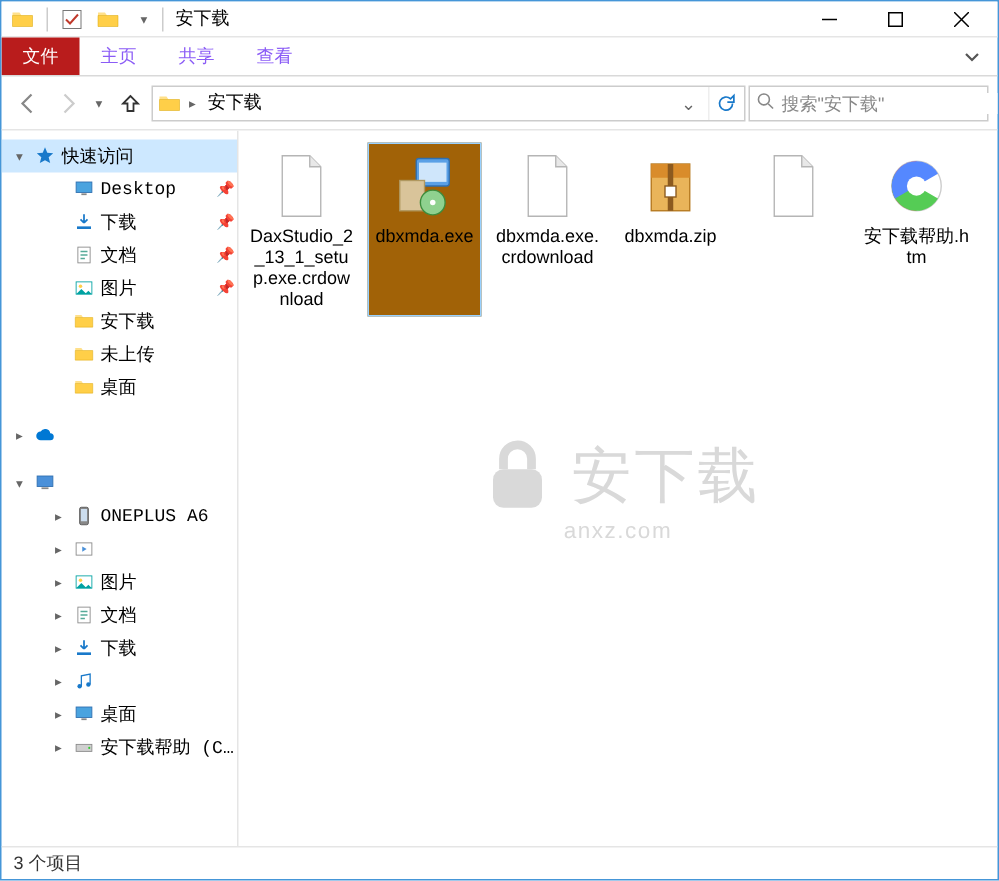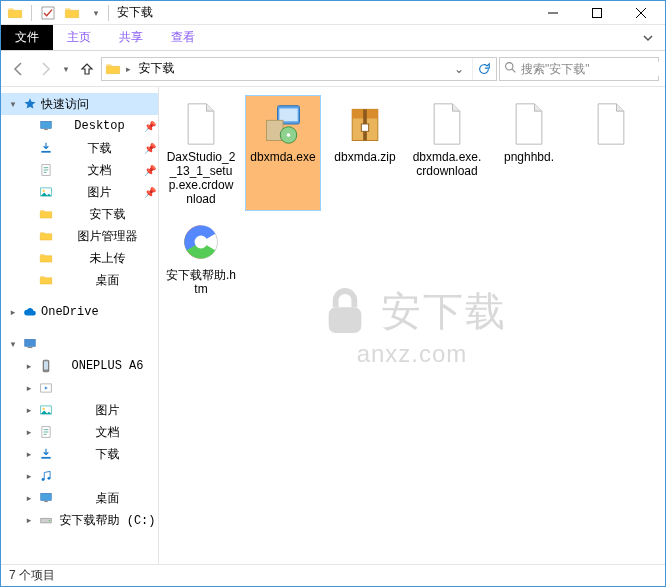--- a/index.html
+++ b/index.html
@@ -10,21 +10,21 @@
 .titlebar .qat { display: flex; align-items: center; gap: 4px; padding-left: 2px; }
 .titlebar .qat-icon { width: 20px; height: 20px; display: flex; align-items: center; justify-content: center; }
 .titlebar .sep { width: 1px; height: 16px; background: #ccc; margin: 0 2px; }
 .titlebar .title { flex: 1; padding-left: 6px; font-size: 12px; }
 .titlebar .winbtns { display: flex; }
 .titlebar .winbtn { width: 44px; height: 24px; display: flex; align-items: center; justify-content: center; }
 
 
 .ribbon { height: 26px; display: flex; align-items: stretch; border-bottom: 1px solid #d9d9d9; }
 .ribbon .tab { padding: 0 14px; display: flex; align-items: center; font-size: 12px; cursor: pointer; }
-.ribbon .tab.file { background: #000000; color: #fff; }
+.ribbon .tab.file { background: #b91c1c; color: #fff; }
 .ribbon .tab.normal { color: #8b5cf6; }
 .ribbon .ribbon-right { margin-left: auto; display: flex; align-items: center; padding-right: 6px; }
 .ribbon .chevron { width: 22px; height: 22px; display: flex; align-items: center; justify-content: center; color: #555; }
 
 
 .navbar { height: 36px; display: flex; align-items: center; padding: 4px 6px; gap: 2px; border-bottom: 1px solid #e5e5e5; }
 .navbar .navbtn { width: 24px; height: 24px; display: flex; align-items: center; justify-content: center; color: #888; }
 .navbar .navbtn.active { color: #333; }
 .addr { flex: 1; height: 24px; border: 1px solid #ccc; display: flex; align-items: center; padding: 0 2px; gap: 4px; }
 .addr .folder-glyph { width: 18px; height: 18px; display: flex; align-items: center; justify-content: center; }
@@ -38,37 +38,37 @@
 .search input::placeholder { color: #888; }
 
 
 .body { flex: 1; display: flex; overflow: hidden; position: relative; }
 .tree { width: 158px; border-right: 1px solid #e5e5e5; overflow-y: auto; padding-top: 6px; position: relative; }
 .tree::-webkit-scrollbar { width: 16px; }
 .tree::-webkit-scrollbar-track { background: #f0f0f0; }
 .tree::-webkit-scrollbar-thumb { background: #c2c2c2; }
 .tree-group { margin-bottom: 10px; }
 .tree-item { display: flex; align-items: center; height: 22px; padding-left: 6px; gap: 2px; cursor: pointer; }
-.tree-item.sub { padding-left: 22px; text-align: center; }
+.tree-item.sub { padding-left: 32px; }
 .tree-item.selhead { background: #cde8ff; }
 .tree-item .exp { width: 12px; font-size: 9px; color: #666; display: inline-flex; justify-content: center; }
 .tree-item .ticon { width: 18px; height: 18px; display: flex; align-items: center; justify-content: center; }
 .tree-item .tlabel { white-space: nowrap; overflow: hidden; text-overflow: ellipsis; flex: 1; font-family: Liberation Mono, monospace; }
 .tree-item .pin { width: 14px; color: #555; font-size: 10px; }
 
 .content { flex: 1; overflow: auto; padding: 8px 4px; position: relative; }
 .grid { display: flex; flex-wrap: wrap; gap: 2px 6px; align-content: flex-start; }
 .item { width: 76px; display: flex; flex-direction: column; align-items: center; padding: 4px 2px; border: 1px solid transparent; }
-.item.selected { background: #fdba74; border-color: #99d1ff; }
+.item.selected { background: #a16207; border-color: #99d1ff; }
 .item .thumb { width: 48px; height: 48px; display: flex; align-items: center; justify-content: center; margin-bottom: 2px; }
 .item .ilabel { font-size: 12px; text-align: center; line-height: 14px; word-break: break-all; max-height: 56px; overflow: hidden; }
 
 .watermark { position: absolute; top: 50%; left: 50%; transform: translate(-50%, -50%); color: #d9d9d9; text-align: center; pointer-events: none; z-index: 0; font-family: Arial, sans-serif; }
 .watermark .wm-line1 { font-size: 40px; font-weight: 300; letter-spacing: 2px; display:flex; align-items:center; gap:8px; justify-content:center;}
-.watermark .wm-line2 { font-size: 24px; letter-spacing: 1px; }
+.watermark .wm-line2 { font-size: 15px; letter-spacing: 1px; }
 .wm-lock { width:56px; height:56px; }
 
 
 .status { height: 22px; border-top: 1px solid #e5e5e5; display: flex; align-items: center; padding: 0 8px; font-size: 12px; color: #333; }
 
 
 .svgicon { width: 16px; height: 16px; }
 .svgicon.lg { width: 44px; height: 44px; }
 .svgicon.sm { width: 14px; height: 14px; }
 
@@ -261,30 +261,20 @@
             <span class="tlabel">安下载</span>
           </div>
           <div class="tree-item sub">
             <span class="exp"></span>
             <span class="ticon">
               <svg class="svgicon sm" viewBox="0 0 24 24">
                 <path class="fld-tab" d="M2 5h7l2 3H2z"></path>
                 <path class="fld" d="M2 8h20v11H2z"></path>
               </svg>
             </span>
-            <span class="tlabel">图片管理器</span>
-          </div>
-          <div class="tree-item sub">
-            <span class="exp"></span>
-            <span class="ticon">
-              <svg class="svgicon sm" viewBox="0 0 24 24">
-                <path class="fld-tab" d="M2 5h7l2 3H2z"></path>
-                <path class="fld" d="M2 8h20v11H2z"></path>
-              </svg>
-            </span>
             <span class="tlabel">未上传</span>
           </div>
           <div class="tree-item sub">
             <span class="exp"></span>
             <span class="ticon">
               <svg class="svgicon sm" viewBox="0 0 24 24">
                 <path class="fld-tab" d="M2 5h7l2 3H2z"></path>
                 <path class="fld" d="M2 8h20v11H2z"></path>
               </svg>
             </span>
@@ -294,21 +284,20 @@
     </div>
 
     <div class="tree-group">
       <div class="tree-item">
         <span class="exp">▸</span>
         <span class="ticon">
           <svg class="svgicon sm" viewBox="0 0 24 24">
               <path fill="#0078d4" d="M7 18a5 5 0 010-10 6 6 0 0111 2 4 4 0 010 8z"></path>
             </svg>
         </span>
-        <span class="tlabel">OneDrive</span>
       </div>
     </div>
 
     <div class="tree-group">
       <div class="tree-item">
         <span class="exp">▾</span>
         <span class="ticon">
           <svg class="svgicon sm" viewBox="0 0 24 24">
               <rect x="3" y="4" width="18" height="12" fill="#4a90d9" stroke="#2f6fb0"></rect>
               <rect x="8" y="17" width="8" height="2" fill="#888"></rect>
@@ -429,45 +418,36 @@
     <rect x="6" y="20" width="18" height="22" fill="#d9c49a" stroke="#b09860"></rect>
     <circle cx="30" cy="36" r="9" class="exedisc"></circle>
     <circle cx="30" cy="36" r="2" fill="#fff"></circle>
   </svg>
 </div>
           <div class="ilabel">dbxmda.exe</div>
         </div>
         <div class="item">
           <div class="thumb">
   <svg class="svgicon lg" viewBox="0 0 40 48">
+              <path class="blankfile" d="M6 2h20l8 8v36H6z"></path>
+              <path class="blankfile-corner" d="M26 2v8h8"></path>
+            </svg>
+</div>
+          <div class="ilabel">dbxmda.exe.crdownload</div>
+        </div>
+        <div class="item">
+          <div class="thumb">
+  <svg class="svgicon lg" viewBox="0 0 40 48">
     <rect x="6" y="8" width="28" height="34" class="zipbody" stroke="#b6791f"></rect>
     <rect x="6" y="8" width="28" height="10" class="ziptop"></rect>
     <rect x="18" y="8" width="4" height="34" class="zipstrap"></rect>
     <rect x="16" y="24" width="8" height="8" fill="#fff" stroke="#8c5a1f"></rect>
   </svg>
 </div>
           <div class="ilabel">dbxmda.zip</div>
-        </div>
-        <div class="item">
-          <div class="thumb">
-  <svg class="svgicon lg" viewBox="0 0 40 48">
-              <path class="blankfile" d="M6 2h20l8 8v36H6z"></path>
-              <path class="blankfile-corner" d="M26 2v8h8"></path>
-            </svg>
-</div>
-          <div class="ilabel">dbxmda.exe.crdownload</div>
-        </div>
-        <div class="item">
-          <div class="thumb">
-  <svg class="svgicon lg" viewBox="0 0 40 48">
-              <path class="blankfile" d="M6 2h20l8 8v36H6z"></path>
-              <path class="blankfile-corner" d="M26 2v8h8"></path>
-            </svg>
-</div>
-          <div class="ilabel">pnghhbd.</div>
         </div>
         <div class="item">
           <div class="thumb">
   <svg class="svgicon lg" viewBox="0 0 40 48">
               <path class="blankfile" d="M6 2h20l8 8v36H6z"></path>
               <path class="blankfile-corner" d="M26 2v8h8"></path>
             </svg>
 </div>
         </div>
         <div class="item">
@@ -480,14 +460,14 @@
     <circle cx="24" cy="24" r="7" fill="#fff"></circle>
   </svg>
 </div>
           <div class="ilabel">安下载帮助.htm</div>
         </div>
       </div>
   </div>
 </div>
 
 <div class="status">
-  <span>7 个项目</span>
+  <span>3 个项目</span>
 </div>
 
 </body></html>

